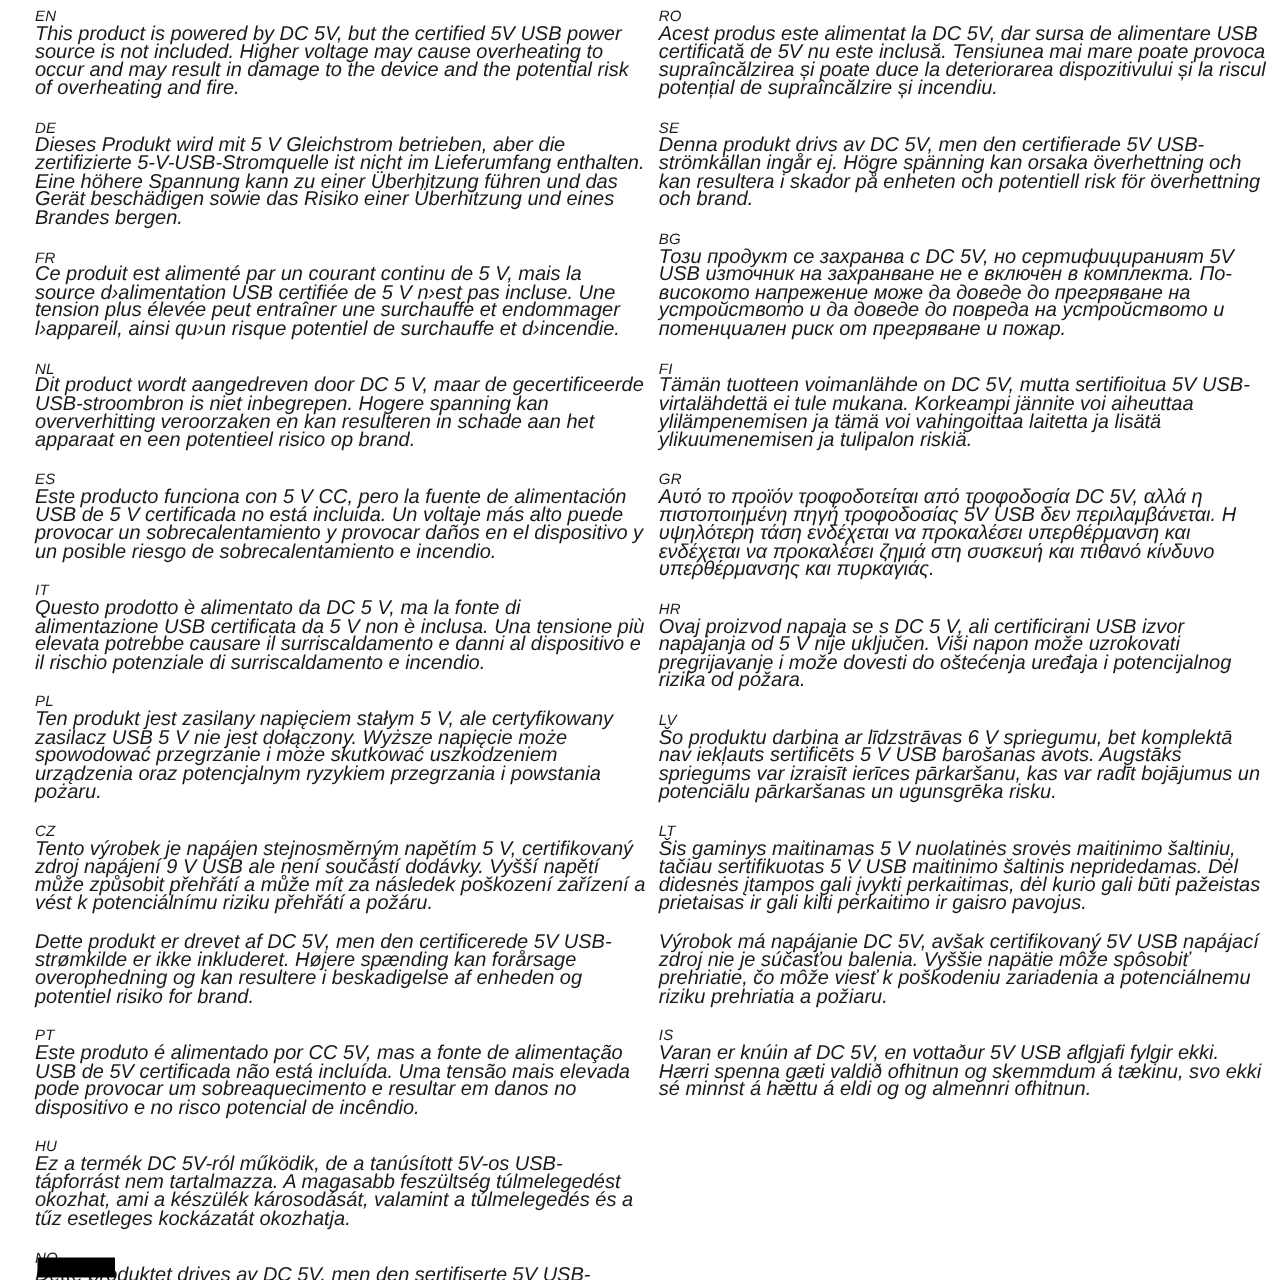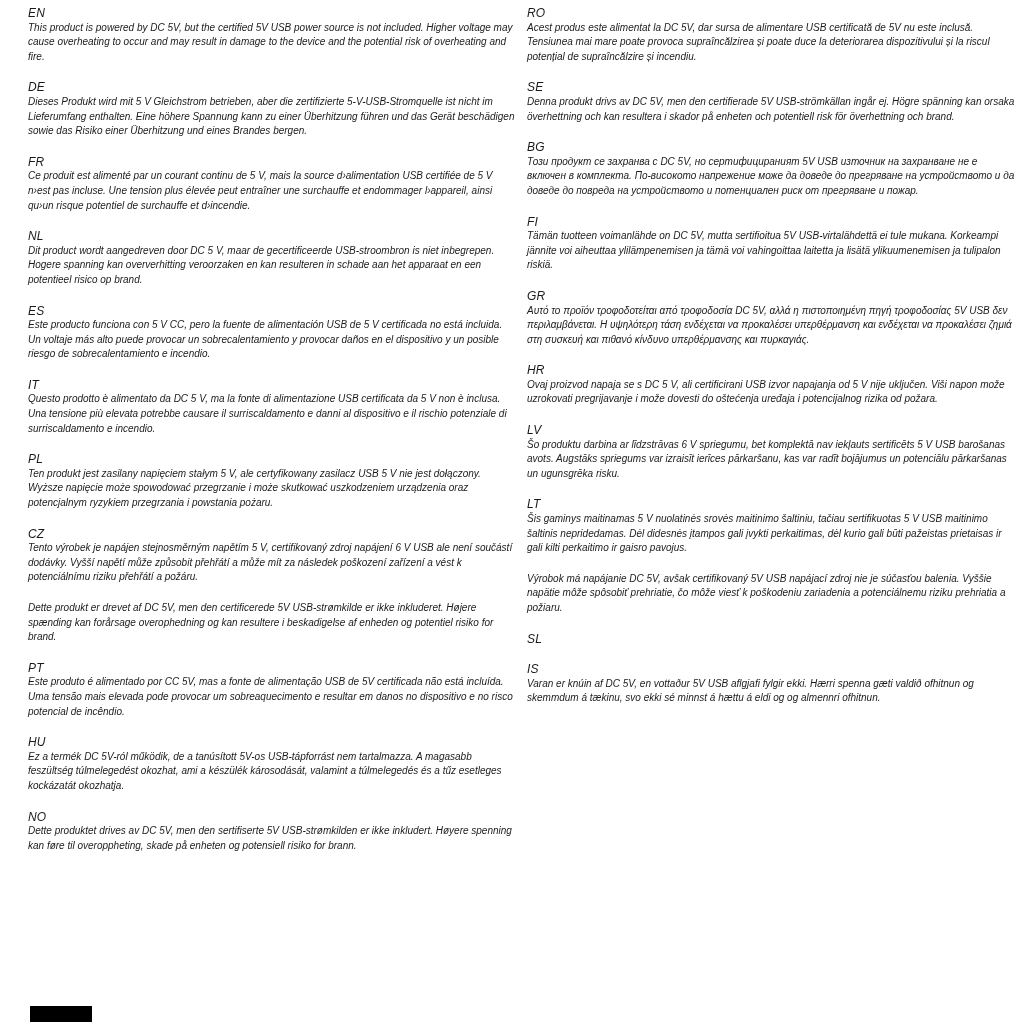--- a/index.html
+++ b/index.html
@@ -24,21 +24,21 @@
   }
   .section {
     margin-bottom: 16px;
   }
   .lang-code {
     font-size: 12px;
     line-height: 14.6px;
     letter-spacing: 0.2px;
   }
   .lang-text {
-    font-size: 10px;
+    font-size: 16px;
     line-height: 14.6px;
   }
   .page-marker {
     position: absolute;
     left: 30px;
     top: 1006px;
     width: 62px;
     height: 16px;
     background: #000000;
   }
@@ -71,21 +71,21 @@
       <div class="section">
         <div class="lang-code">IT</div>
         <div class="lang-text">Questo prodotto è alimentato da DC 5 V, ma la fonte di alimentazione USB certificata da 5 V non è inclusa. Una tensione più elevata potrebbe causare il surriscaldamento e danni al dispositivo e il rischio potenziale di surriscaldamento e incendio.</div>
       </div>
       <div class="section">
         <div class="lang-code">PL</div>
         <div class="lang-text">Ten produkt jest zasilany napięciem stałym 5 V, ale certyfikowany zasilacz USB 5 V nie jest dołączony. Wyższe napięcie może spowodować przegrzanie i może skutkować uszkodzeniem urządzenia oraz potencjalnym ryzykiem przegrzania i powstania pożaru.</div>
       </div>
       <div class="section">
         <div class="lang-code">CZ</div>
-        <div class="lang-text">Tento výrobek je napájen stejnosměrným napětím 5 V, certifikovaný zdroj napájení 6 V USB ale není součástí dodávky. Vyšší napětí může způsobit přehřátí a může mít za následek poškození zařízení a vést k potenciálnímu riziku přehřátí a požáru.</div>
+        <div class="lang-text">Tento výrobek je napájen stejnosměrným napětím 5 V, certifikovaný zdroj napájení 9 V USB ale není součástí dodávky. Vyšší napětí může způsobit přehřátí a může mít za následek poškození zařízení a vést k potenciálnímu riziku přehřátí a požáru.</div>
       </div>
       <div class="section">
         <div class="lang-text">Dette produkt er drevet af DC 5V, men den certificerede 5V USB-strømkilde er ikke inkluderet. Højere spænding kan forårsage overophedning og kan resultere i beskadigelse af enheden og potentiel risiko for brand.</div>
       </div>
       <div class="section">
         <div class="lang-code">PT</div>
         <div class="lang-text">Este produto é alimentado por CC 5V, mas a fonte de alimentação USB de 5V certificada não está incluída. Uma tensão mais elevada pode provocar um sobreaquecimento e resultar em danos no dispositivo e no risco potencial de incêndio.</div>
       </div>
       <div class="section">
         <div class="lang-code">HU</div>
@@ -126,21 +126,20 @@
         <div class="lang-text">Šo produktu darbina ar līdzstrāvas 6 V spriegumu, bet komplektā nav iekļauts sertificēts 5 V USB barošanas avots. Augstāks spriegums var izraisīt ierīces pārkaršanu, kas var radīt bojājumus un potenciālu pārkaršanas un ugunsgrēka risku.</div>
       </div>
       <div class="section">
         <div class="lang-code">LT</div>
         <div class="lang-text">Šis gaminys maitinamas 5 V nuolatinės srovės maitinimo šaltiniu, tačiau sertifikuotas 5 V USB maitinimo šaltinis nepridedamas. Dėl didesnės įtampos gali įvykti perkaitimas, dėl kurio gali būti pažeistas prietaisas ir gali kilti perkaitimo ir gaisro pavojus.</div>
       </div>
       <div class="section">
         <div class="lang-text">Výrobok má napájanie DC 5V, avšak certifikovaný 5V USB napájací zdroj nie je súčasťou balenia. Vyššie napätie môže spôsobiť prehriatie, čo môže viesť k poškodeniu zariadenia a potenciálnemu riziku prehriatia a požiaru.</div>
       </div>
       <div class="section">
-        <div class="lang-code">SL</div>
       </div>
       <div class="section">
         <div class="lang-code">IS</div>
         <div class="lang-text">Varan er knúin af DC 5V, en vottaður 5V USB aflgjafi fylgir ekki. Hærri spenna gæti valdið ofhitnun og skemmdum á tækinu, svo ekki sé minnst á hættu á eldi og og almennri ofhitnun.</div>
       </div>
     </div>
 </div>
 
 <div class="page-marker"></div>
 

